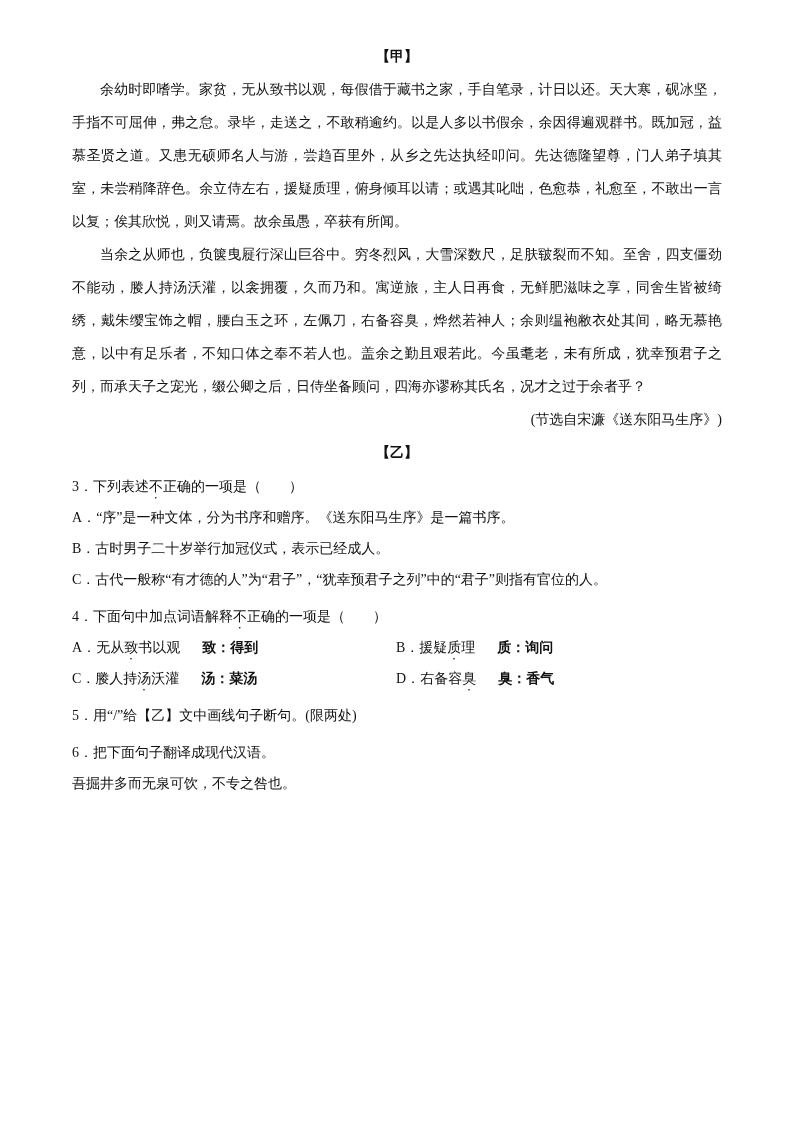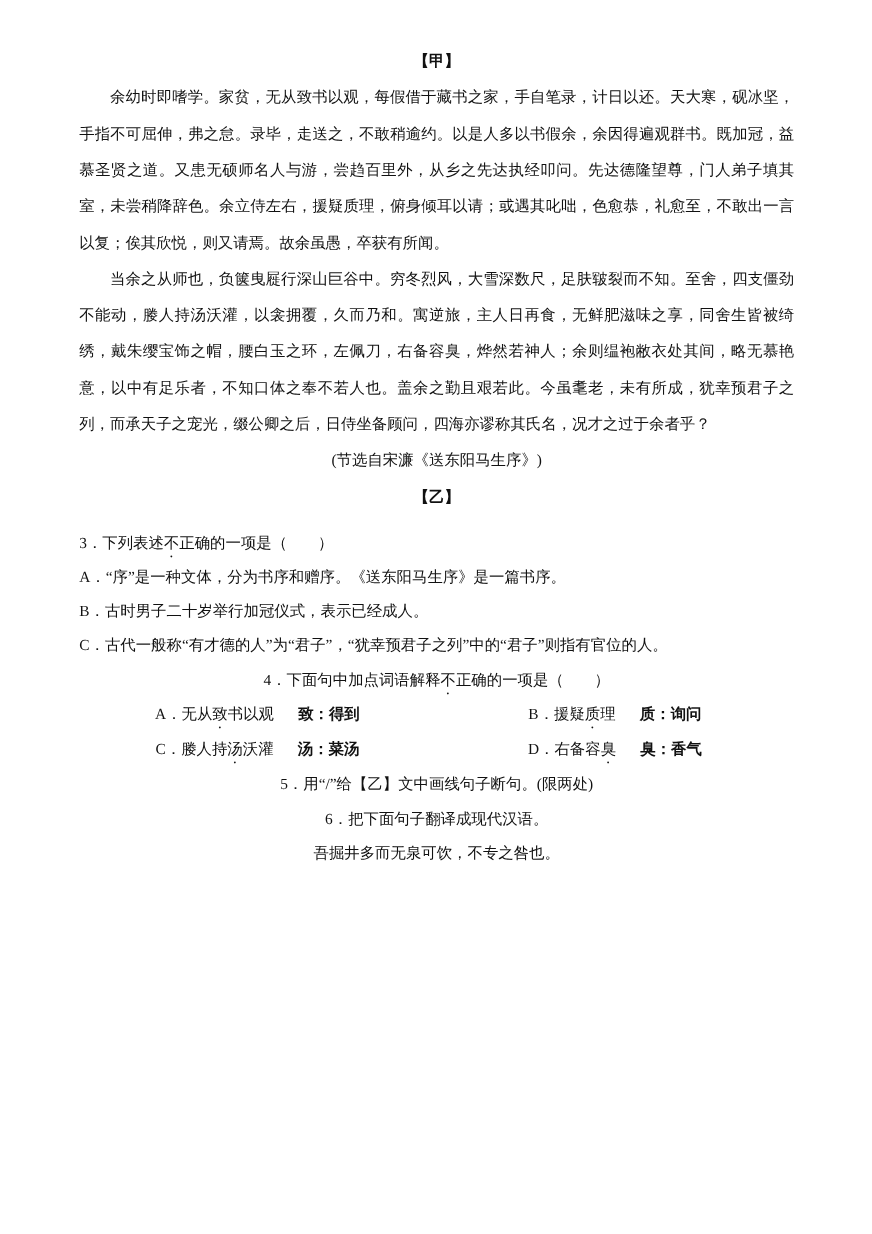--- a/index.html
+++ b/index.html
@@ -6,31 +6,31 @@
   body {
     width: 793px; height: 1122px;
     background: #ffffff; color: #111111;
     font-family: "Liberation Serif", "DejaVu Serif", serif;
     overflow: hidden;
   }
   .page { padding: 40px 71px 0 72px; font-size: 14px; }
 
   .heading { text-align: center; font-weight: 700; line-height: 33px; }
   .para   { text-align: justify; text-indent: 2em; line-height: 33px; margin: 0; }
-  .source { text-align: center; line-height: 33px; margin: 0; }
+  .source { text-align: right; line-height: 33px; margin: 0; }
 
   .u-sent {
     text-decoration: underline;
     text-underline-offset: 5px;
     font-style: italic;
   }
 
-  .q { margin-top: 10px; }
+  .q { margin-top: 2px; }
   .q p { line-height: 31px; margin: 0; }
-  .q-gap { margin-top: 1px; text-align: center; }
+  .q-gap { margin-top: 6px; }
 
   
   .dots {
     -webkit-text-emphasis: filled dot #111111;
     text-emphasis: filled dot #111111;
     -webkit-text-emphasis-position: under right;
     text-emphasis-position: under right;
   }
 
   .q4-grid { display: grid; grid-template-columns: 324px 1fr; }

